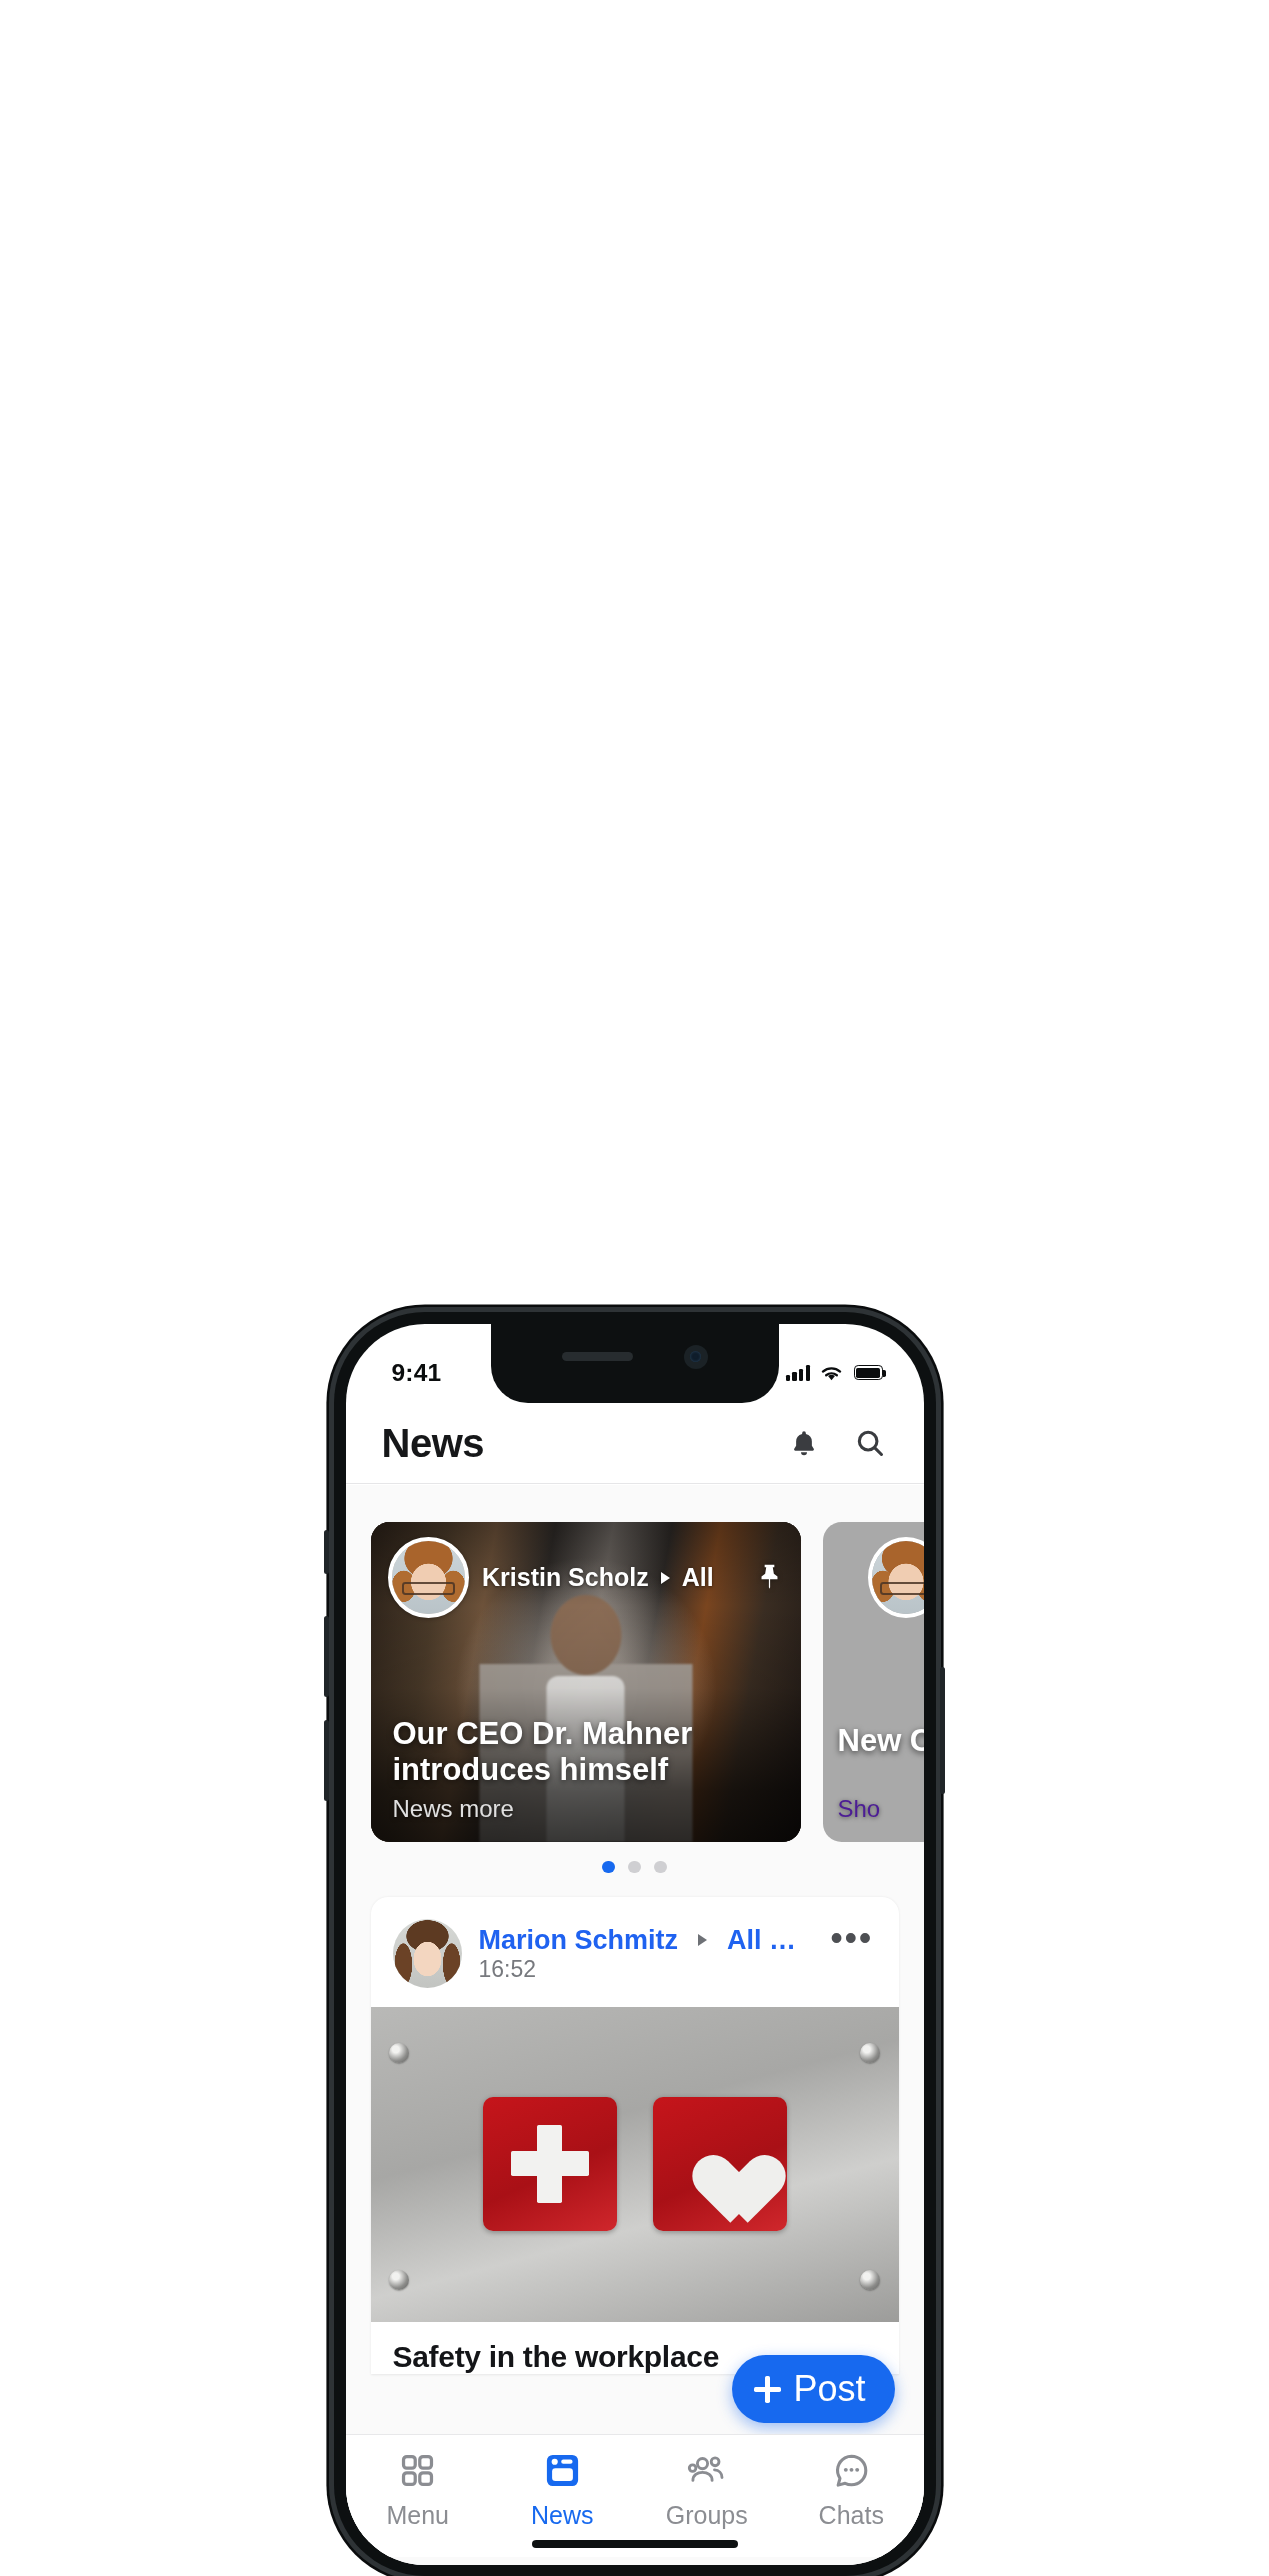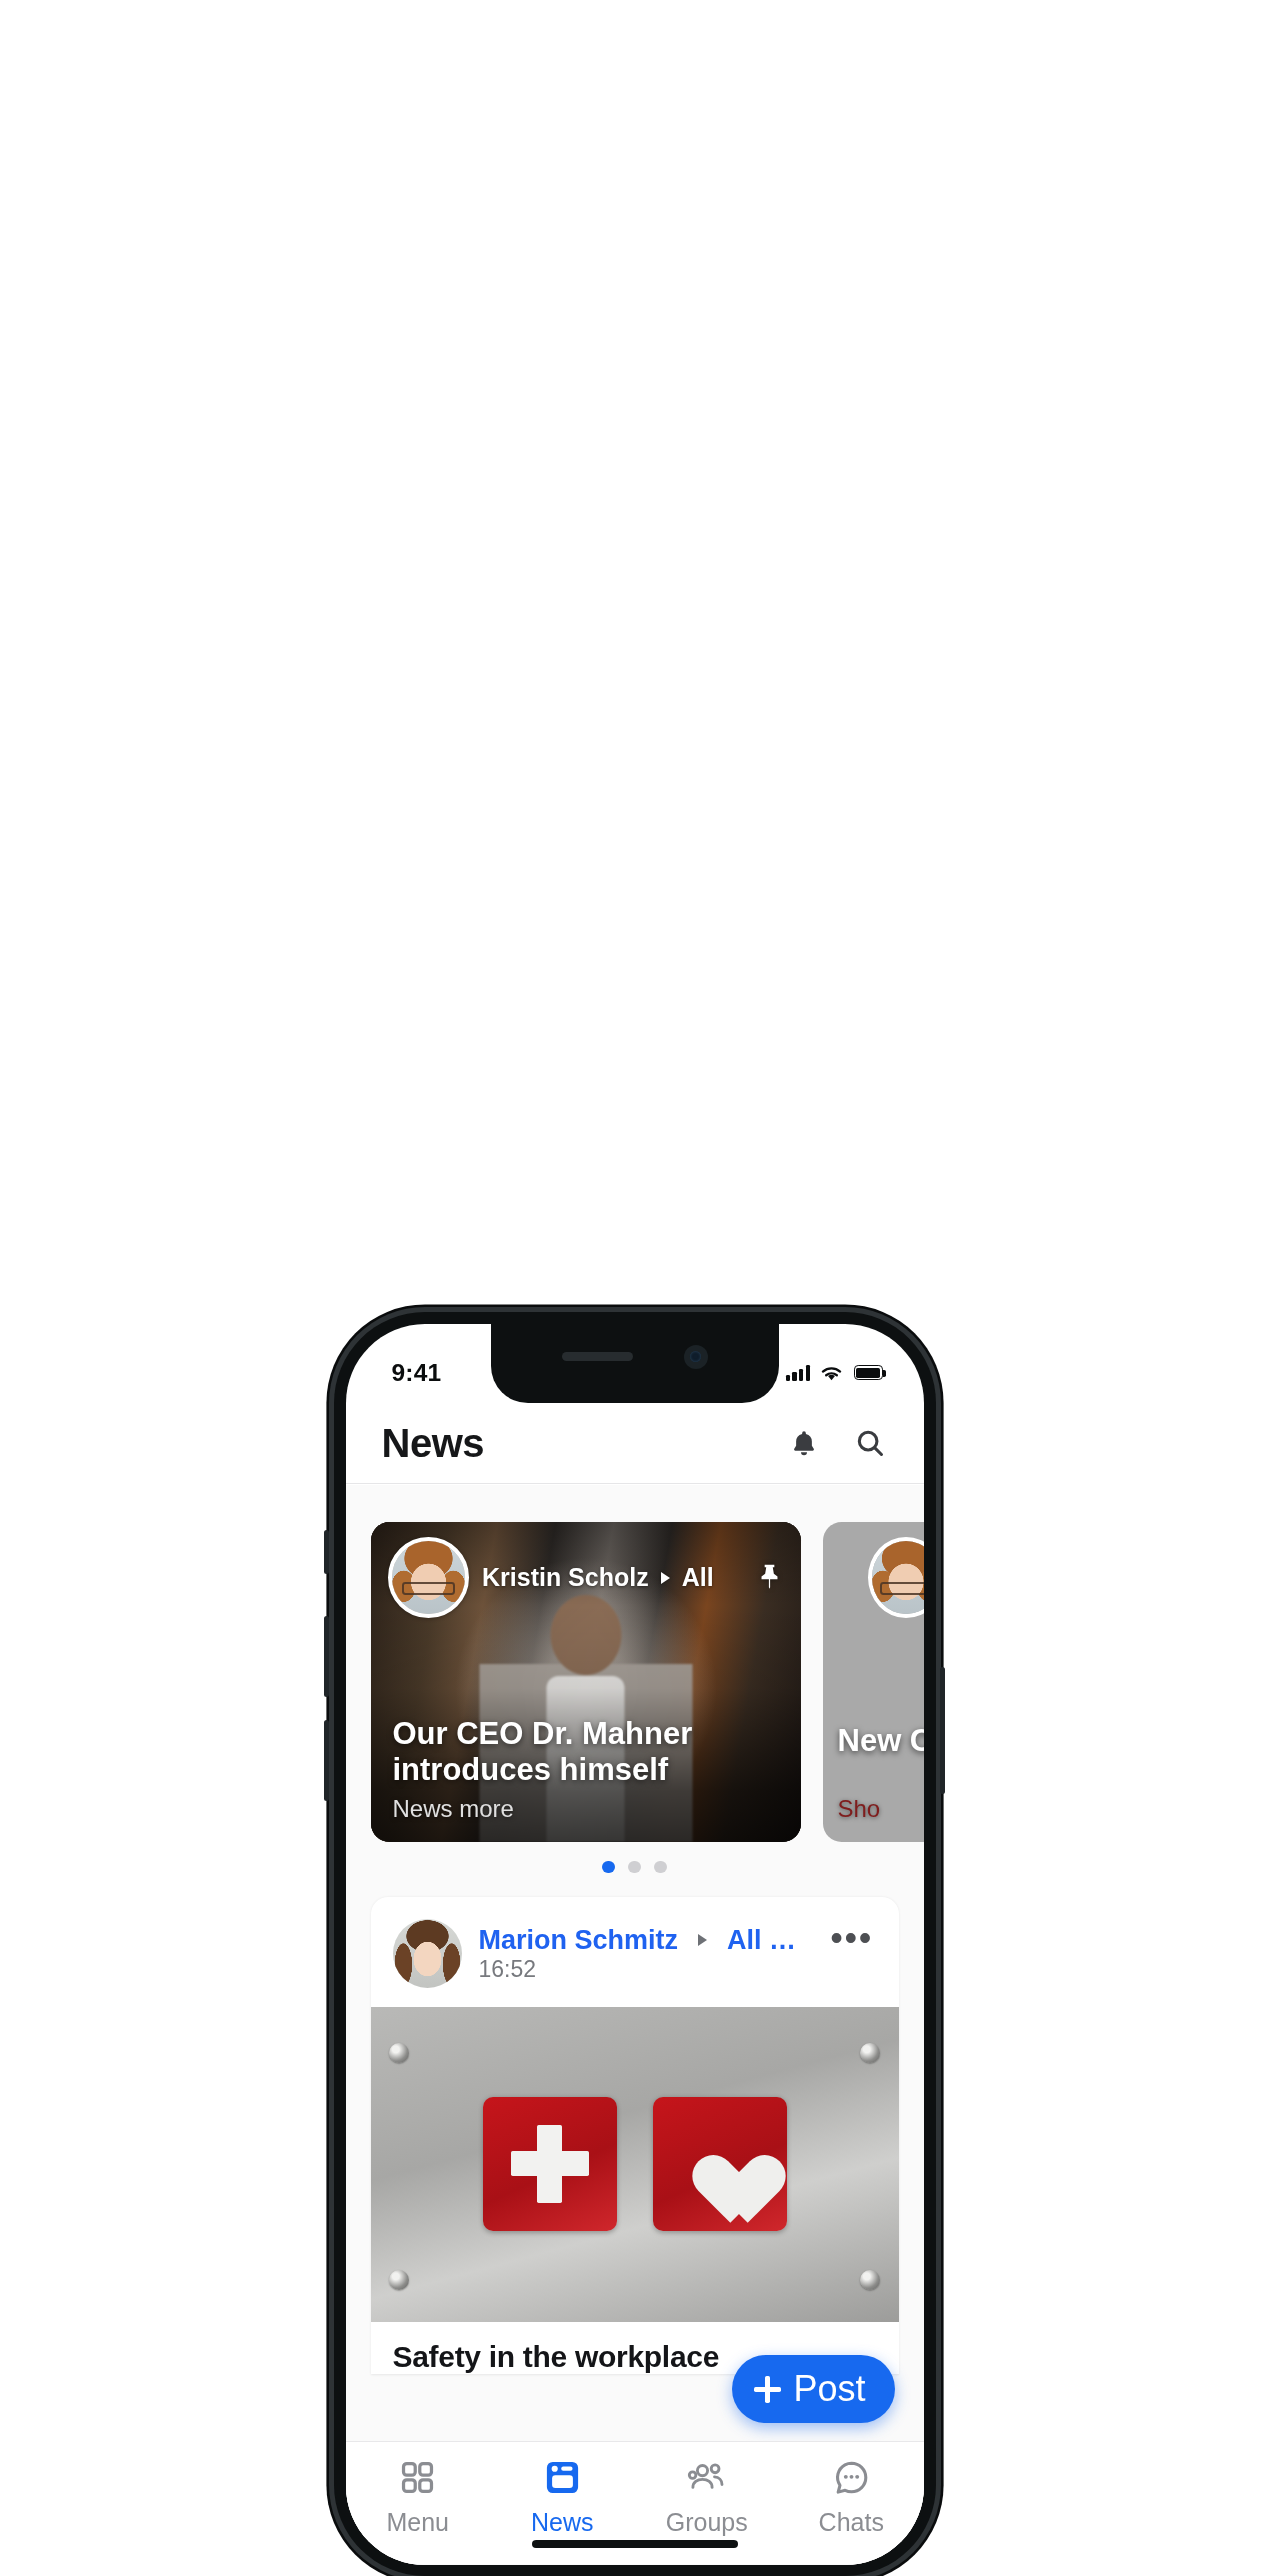--- a/index.html
+++ b/index.html
@@ -178,21 +178,21 @@
     font-size: 31px; font-weight: 700; line-height: 1.17; color: #ffffff;
     text-shadow: 0 1.7px 6px rgba(0,0,0,.6);
   }
   .story-more {
     margin-top: 6.8px; font-size: 24px; color: #e0e0e0; font-weight: 400;
     text-shadow: 0 0.8px 4.2px rgba(0,0,0,.5);
   }
   .peek .story-top { left: 13.5px; right: 13.5px; }
   .peek .story-foot { left: 15px; right: 0; bottom: 18.6px; }
   .peek .story-title { font-size: 31px; }
-  .peek .story-more { color: #7f1d1d; margin-top: 36px; }
+  .peek .story-more { color: #4c1d95; margin-top: 36px; }
   .peek-avatar { width: 81px; height: 81px; border-radius: 50%;
                  border: 4.2px solid #fff; overflow: hidden; background:#cfc4bb;
                  margin-left: 32px; }
 
   .dots { display: flex; justify-content: center; gap: 13.5px; padding: 18.6px 0 17px; }
   .dot { width: 12.7px; height: 12.7px; border-radius: 50%; background: #cfcfd2; }
   .dot.on { background: #1769ef; }
 
   
   .post {
@@ -265,21 +265,21 @@
     box-shadow: 0 5px 15px rgba(23,105,239,.42);
   }
   .fab-plus { position: relative; width: 27px; height: 27px; }
   .fab-plus::before, .fab-plus::after { content:""; position:absolute; background:#fff; border-radius:1.7px; }
   .fab-plus::before { left: 11px; top: 0; width: 5px; height: 27px; }
   .fab-plus::after  { top: 11px; left: 0; height: 5px; width: 27px; }
   .fab-label { font-size: 36px; font-weight: 400; }
 
   
   .tabbar {
-    position: absolute; bottom: 1px; left: 0; width: 100%; height: 123px;
+    position: absolute; bottom: 8px; left: 0; width: 100%; height: 123px;
     background: #ffffff; border-top: 0.8px solid #e8e8ea;
     display: flex; align-items: flex-start; justify-content: space-around;
     padding-top: 13.5px; z-index: 50;
   }
   .tab { display:flex; flex-direction: column; align-items: center; gap: 8.5px; width: 127px; }
   .tab-ico { height: 44px; display:flex; align-items:center; justify-content:center; color:#8b8d92; }
   .tab.active .tab-ico { color: #1769ef; }
   .tab-label { font-size: 25px; color: #8b8d92; }
   .tab.active .tab-label { color: #1769ef; }
   .home-ind { position: absolute; bottom: 17px; left: 50%; transform: translateX(-50%);

